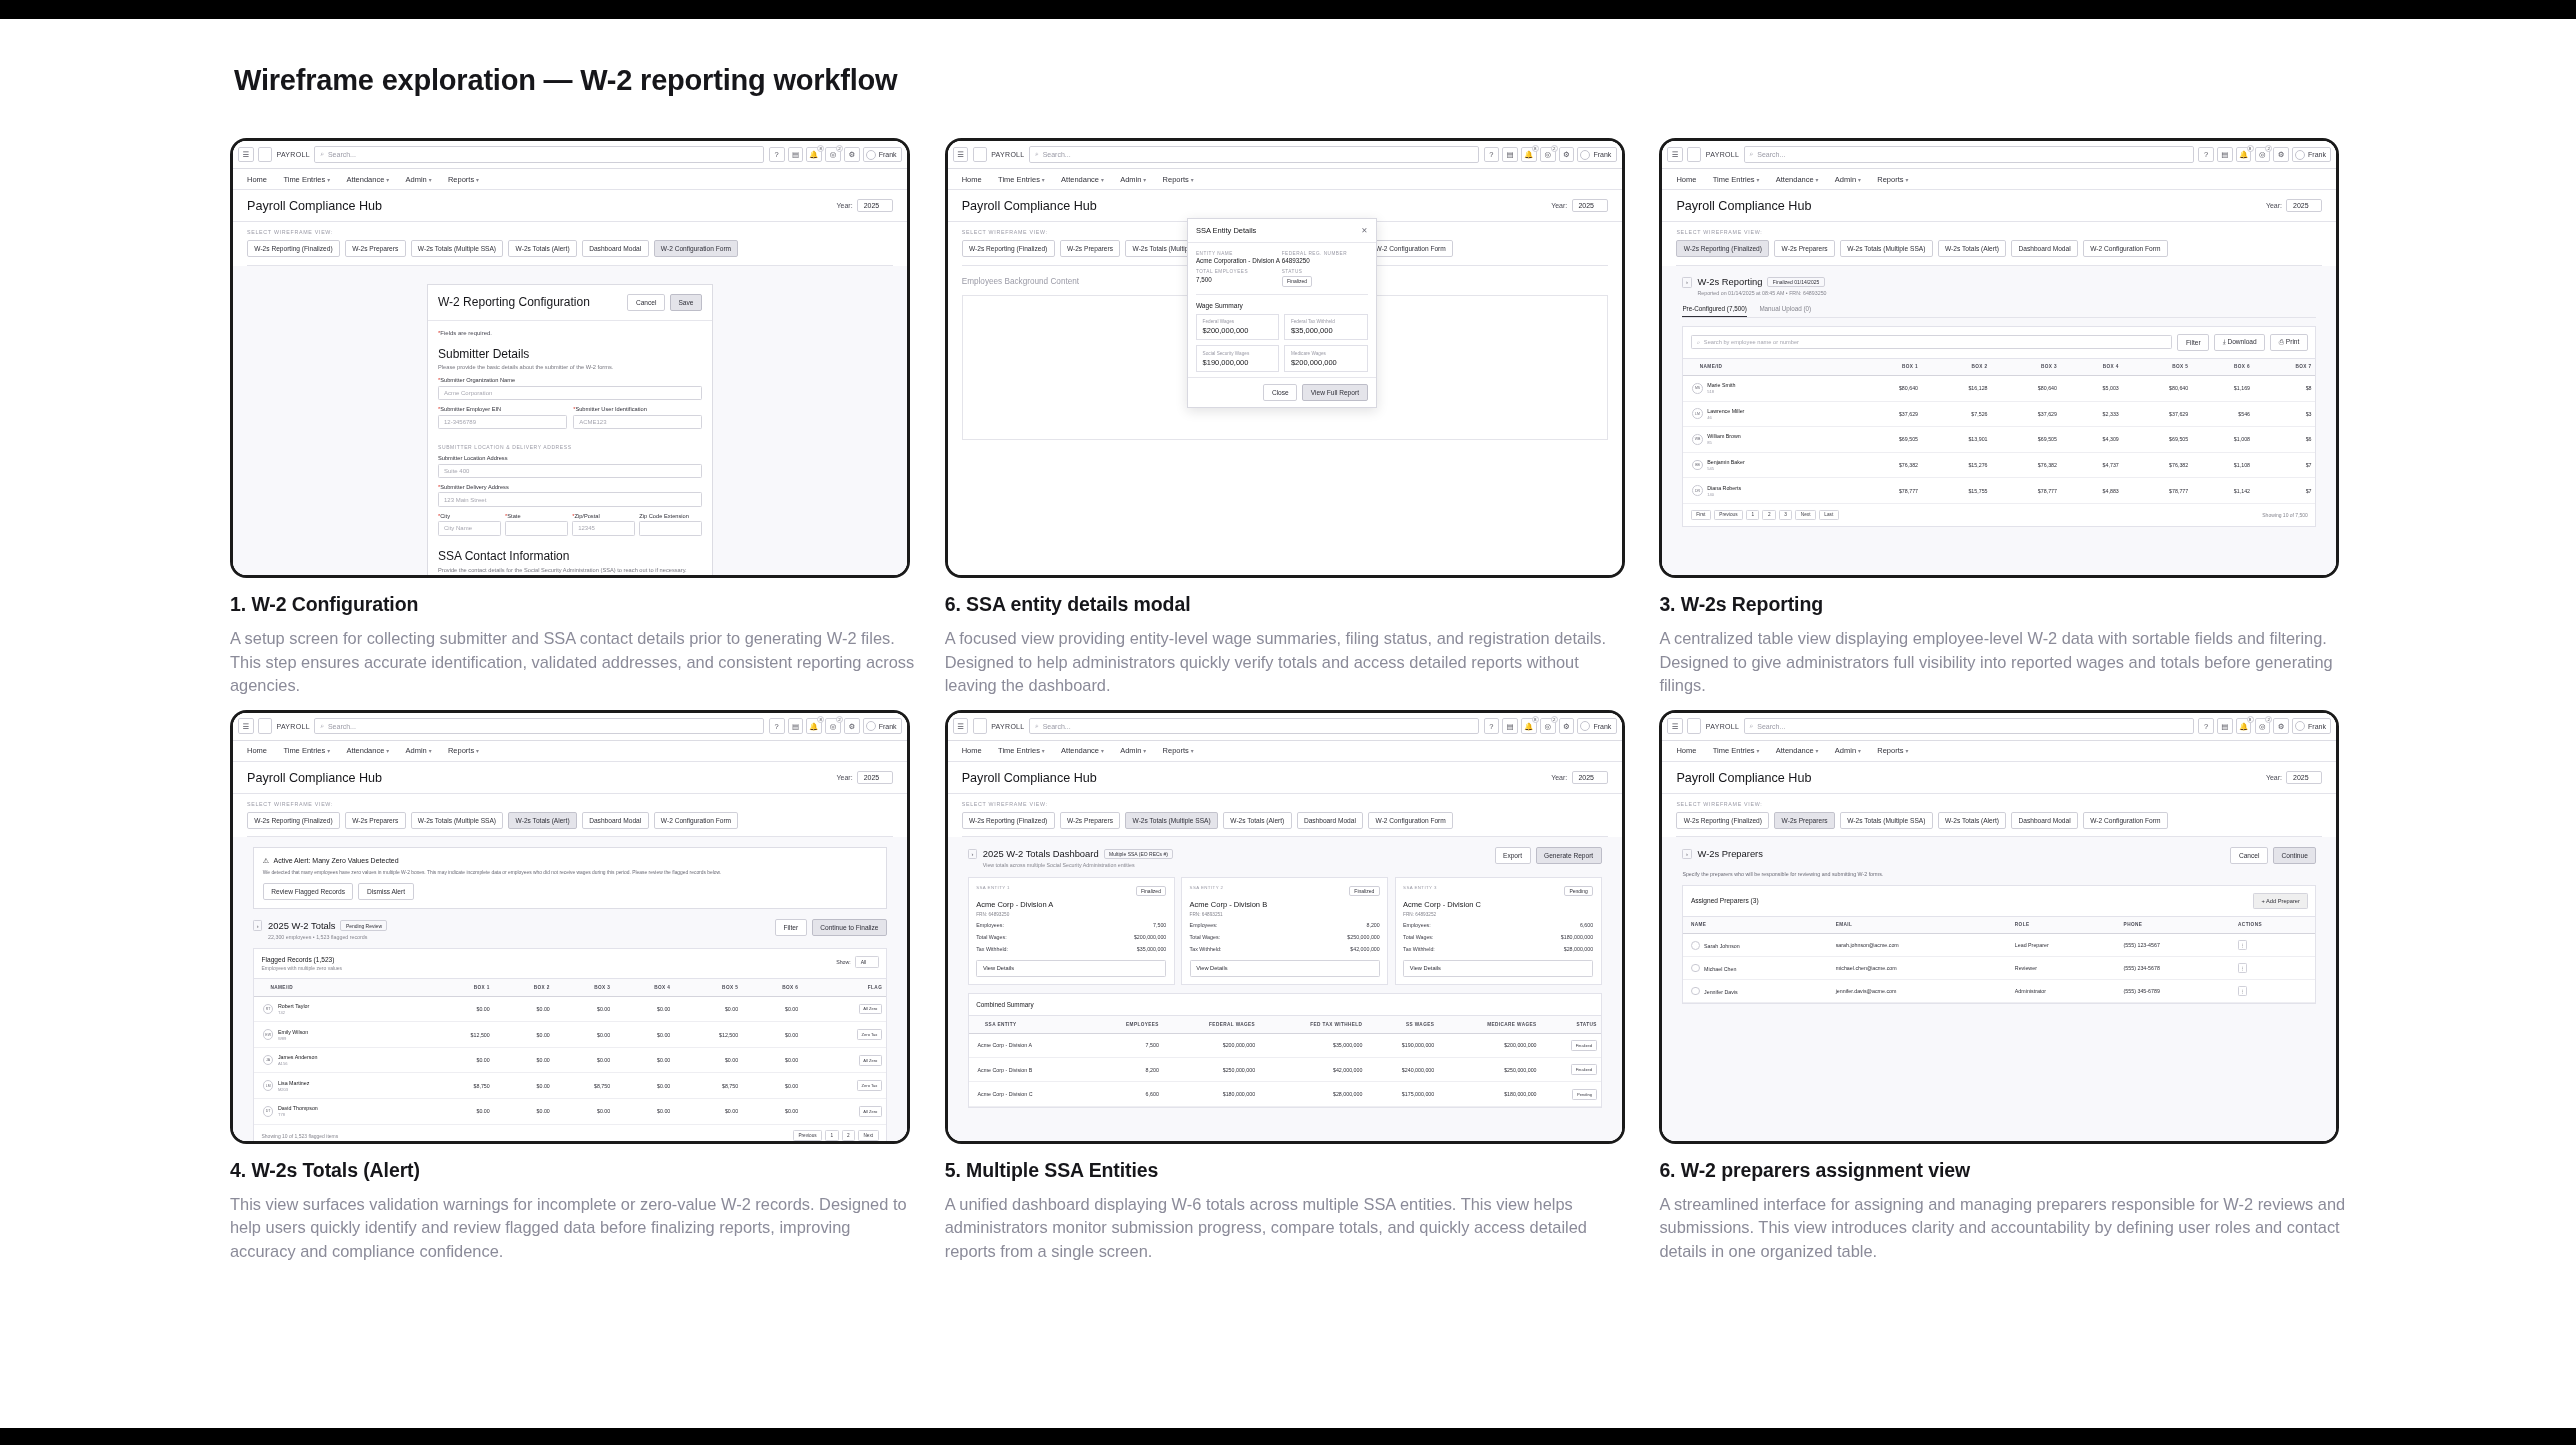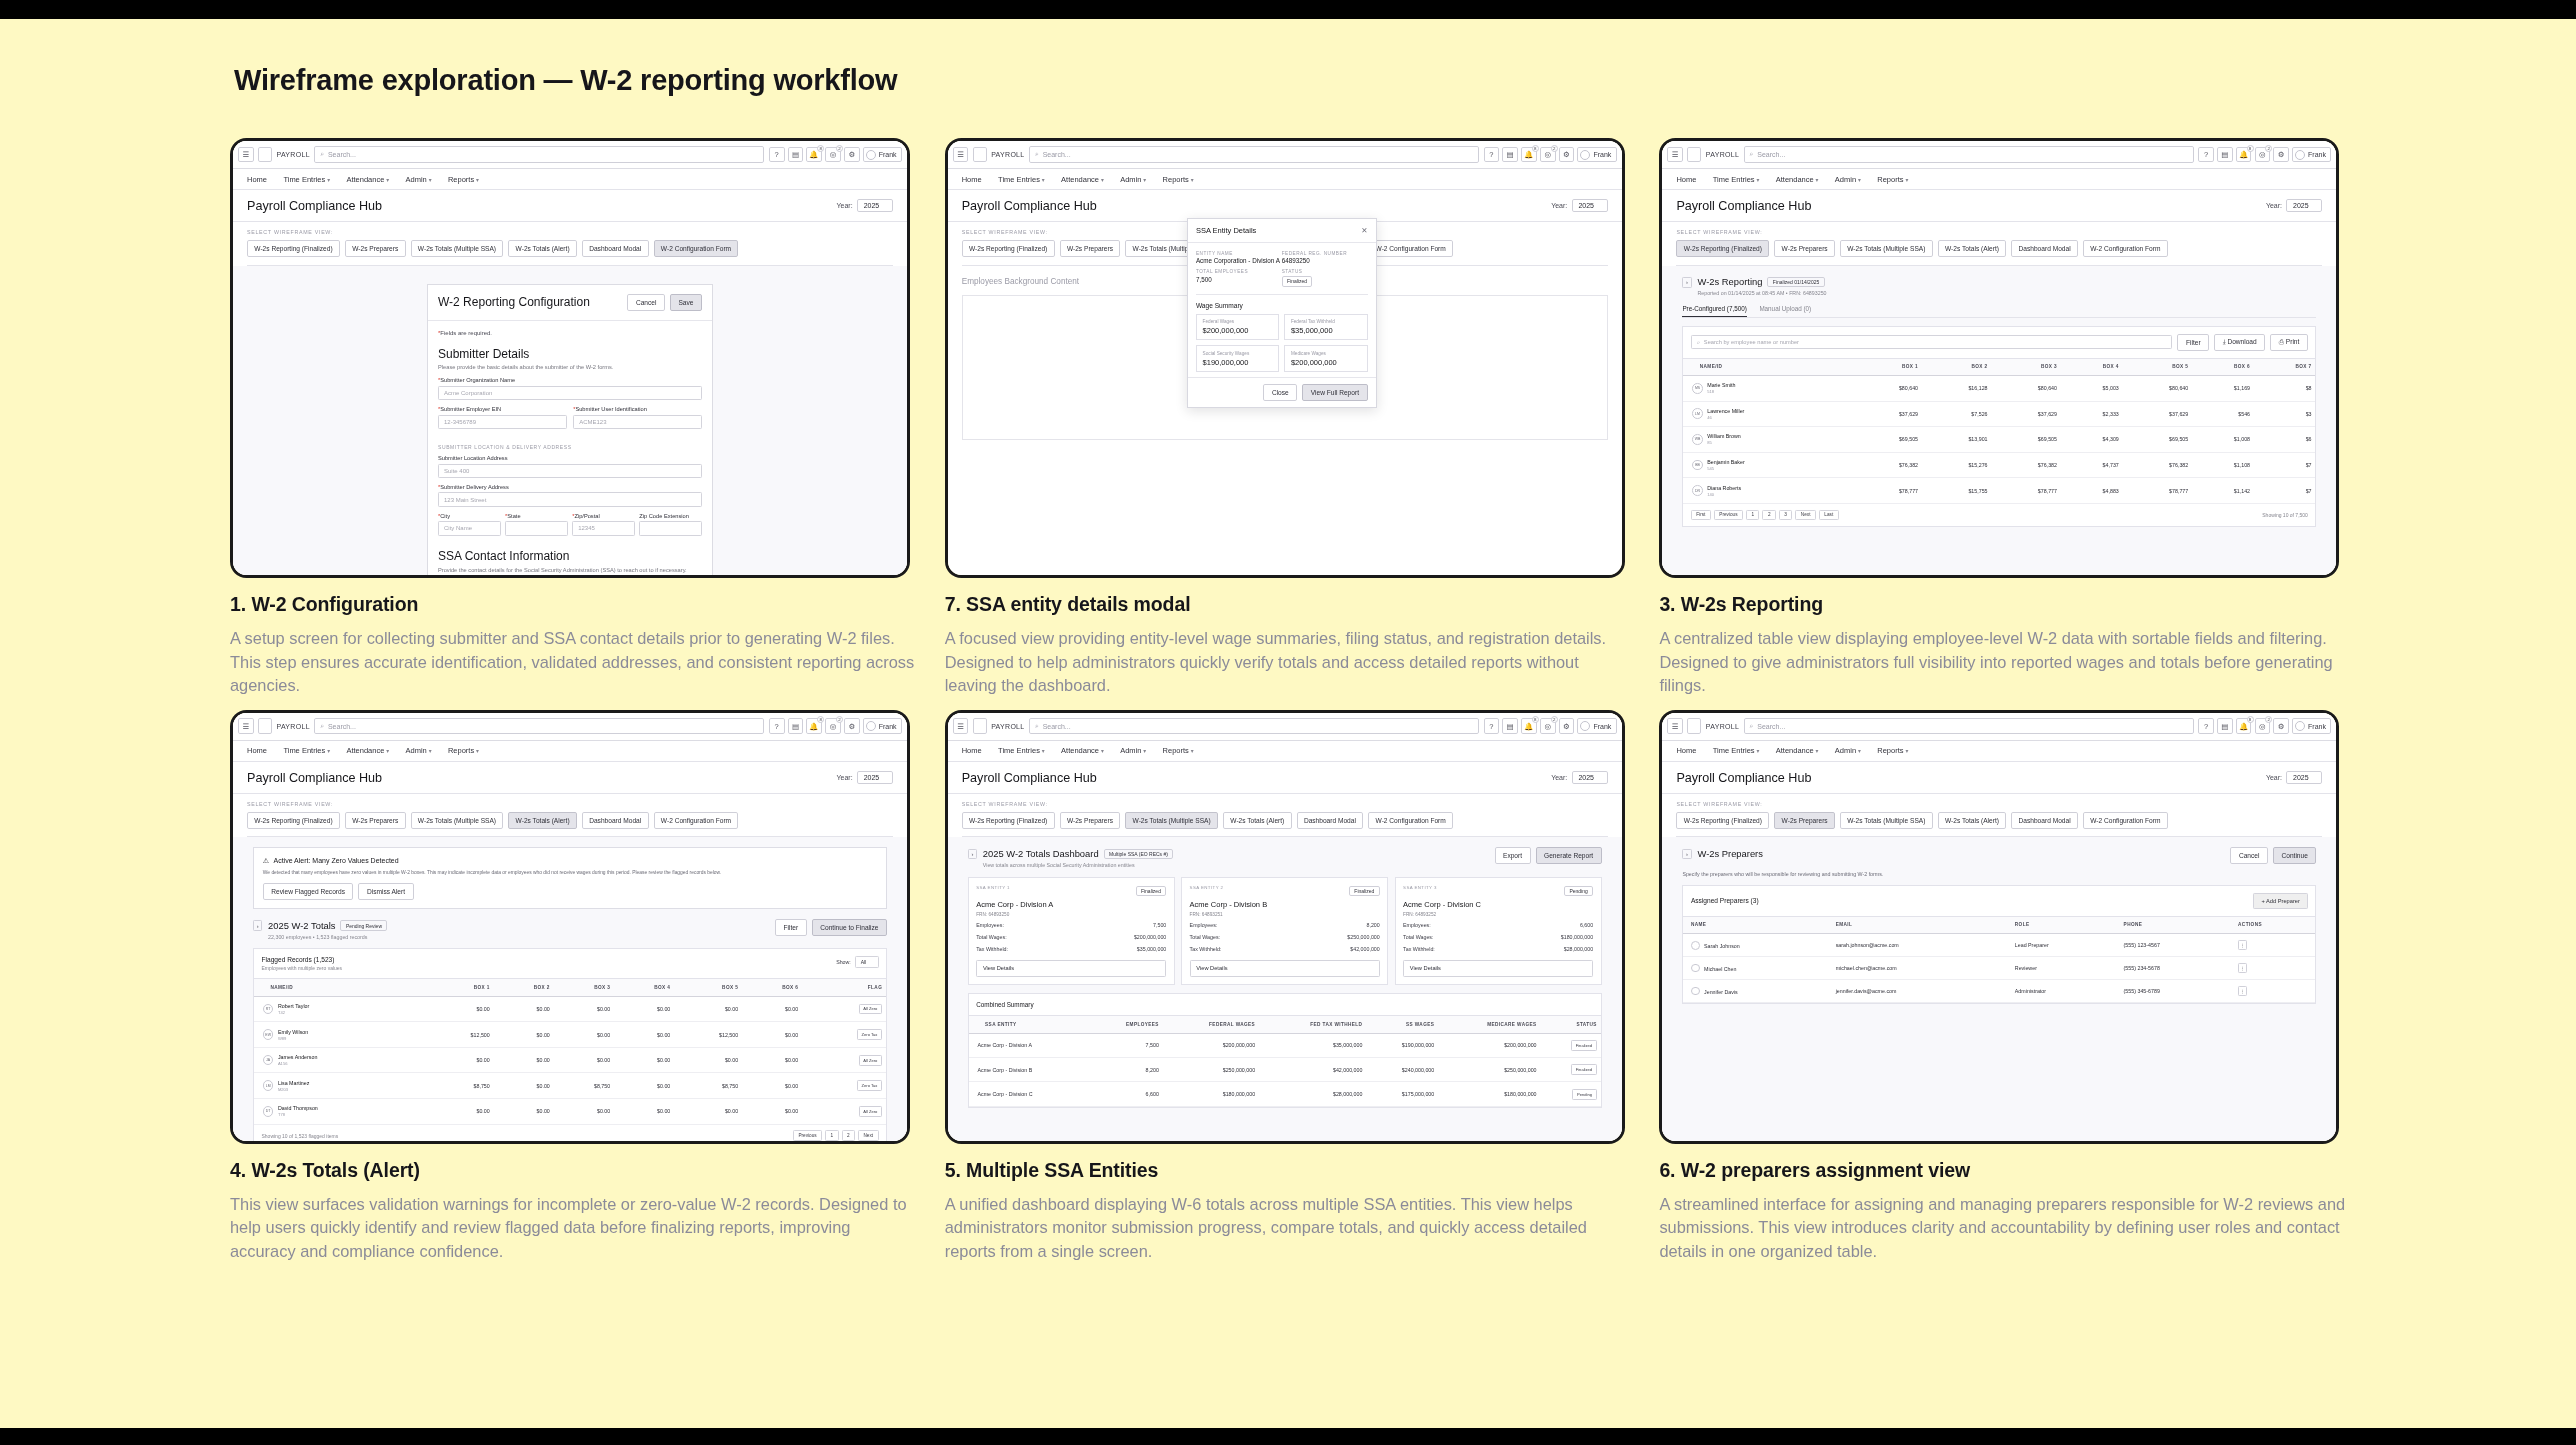--- a/index.html
+++ b/index.html
@@ -6,21 +6,21 @@
   html, body {
     width: 2576px; height: 1446px;
     background: #000000;
     font-family: "Liberation Sans", sans-serif;
     overflow: hidden;
   }
   #page {
     position: absolute;
     left: 0; top: 19px;
     width: 2576px; height: 1409px;
-    background: #fef9c3;
+    background: #ffffff;
   }
   .page-title {
     position: absolute;
     left: 234px; top: 45px;
     font-size: 29px;
     font-weight: 700;
     color: #16161a;
     letter-spacing: -0.2px;
   }
 
@@ -523,21 +523,21 @@
             </div>
             <div class="modal-foot">
               <button class="btn">Close</button>
               <button class="btn primary">View Full Report</button>
             </div>
           </div>
 
         </div>
       </div>
       <div class="caption">
-        <h3>7. SSA entity details modal</h3>
+        <h3>6. SSA entity details modal</h3>
         <p>A focused view providing entity-level wage summaries, filing status, and registration details. Designed to help administrators quickly verify totals and access detailed reports without leaving the dashboard.</p>
       </div>
     </div>
 
     <div class="cell">
       <div class="frame">
         <div class="app">
 
           <div class="topbar">
             <div class="icon-box">☰</div>

